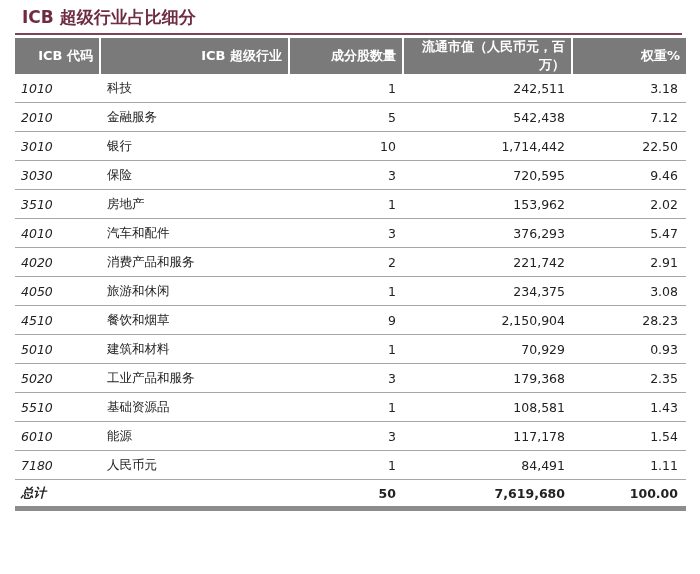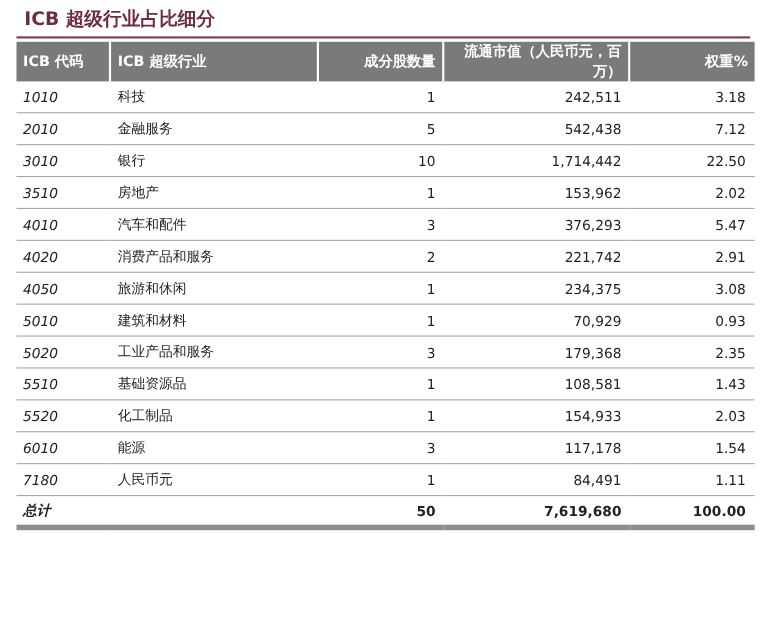--- a/index.html
+++ b/index.html
@@ -15,21 +15,21 @@
       position: absolute; left: 15px; top: 33px; width: 667px; height: 2px;
       background: #7a4556;
     }
     table {
       position: absolute; left: 15px; top: 38px;
       width: 671px; border-collapse: separate; border-spacing: 0;
       font-family: "DejaVu Sans", sans-serif;
     }
     th {
       background: #7a7a7a; color: #ffffff; font-size: 13px; font-weight: bold;
-      height: 27px; padding: 0 6px; text-align: left;
+      height: 27px; padding: 0 6px; text-align: right;
       border-right: 2px solid #ffffff;
     }
     th:last-child { border-right: none; }
     th.r { text-align: right; }
     td {
       font-size: 12.5px; color: #222; height: 28px; padding: 0 6px;
       border-bottom: 1.5px solid #a6a6a6;
     }
     td.r { text-align: right; padding-right: 8px; }
     td.code { width: 72px; font-style: italic; }
@@ -68,20 +68,27 @@
           <td class="r">7.12</td>
         </tr>
         <tr>
           <td class="code">3010</td>
           <td>银行</td>
           <td class="r">10</td>
           <td class="r">1,714,442</td>
           <td class="r">22.50</td>
         </tr>
         <tr>
+          <td class="code">3030</td>
+          <td>保险</td>
+          <td class="r">3</td>
+          <td class="r">720,595</td>
+          <td class="r">9.46</td>
+        </tr>
+        <tr>
           <td class="code">3510</td>
           <td>房地产</td>
           <td class="r">1</td>
           <td class="r">153,962</td>
           <td class="r">2.02</td>
         </tr>
         <tr>
           <td class="code">4010</td>
           <td>汽车和配件</td>
           <td class="r">3</td>
@@ -96,46 +103,46 @@
           <td class="r">2.91</td>
         </tr>
         <tr>
           <td class="code">4050</td>
           <td>旅游和休闲</td>
           <td class="r">1</td>
           <td class="r">234,375</td>
           <td class="r">3.08</td>
         </tr>
         <tr>
+          <td class="code">4510</td>
+          <td>餐饮和烟草</td>
+          <td class="r">9</td>
+          <td class="r">2,150,904</td>
+          <td class="r">28.23</td>
+        </tr>
+        <tr>
           <td class="code">5010</td>
           <td>建筑和材料</td>
           <td class="r">1</td>
           <td class="r">70,929</td>
           <td class="r">0.93</td>
         </tr>
         <tr>
           <td class="code">5020</td>
           <td>工业产品和服务</td>
           <td class="r">3</td>
           <td class="r">179,368</td>
           <td class="r">2.35</td>
         </tr>
         <tr>
           <td class="code">5510</td>
           <td>基础资源品</td>
           <td class="r">1</td>
           <td class="r">108,581</td>
           <td class="r">1.43</td>
-        </tr>
-        <tr>
-          <td class="code">5520</td>
-          <td>化工制品</td>
-          <td class="r">1</td>
-          <td class="r">154,933</td>
-          <td class="r">2.03</td>
         </tr>
         <tr>
           <td class="code">6010</td>
           <td>能源</td>
           <td class="r">3</td>
           <td class="r">117,178</td>
           <td class="r">1.54</td>
         </tr>
         <tr>
           <td class="code">7180</td>

